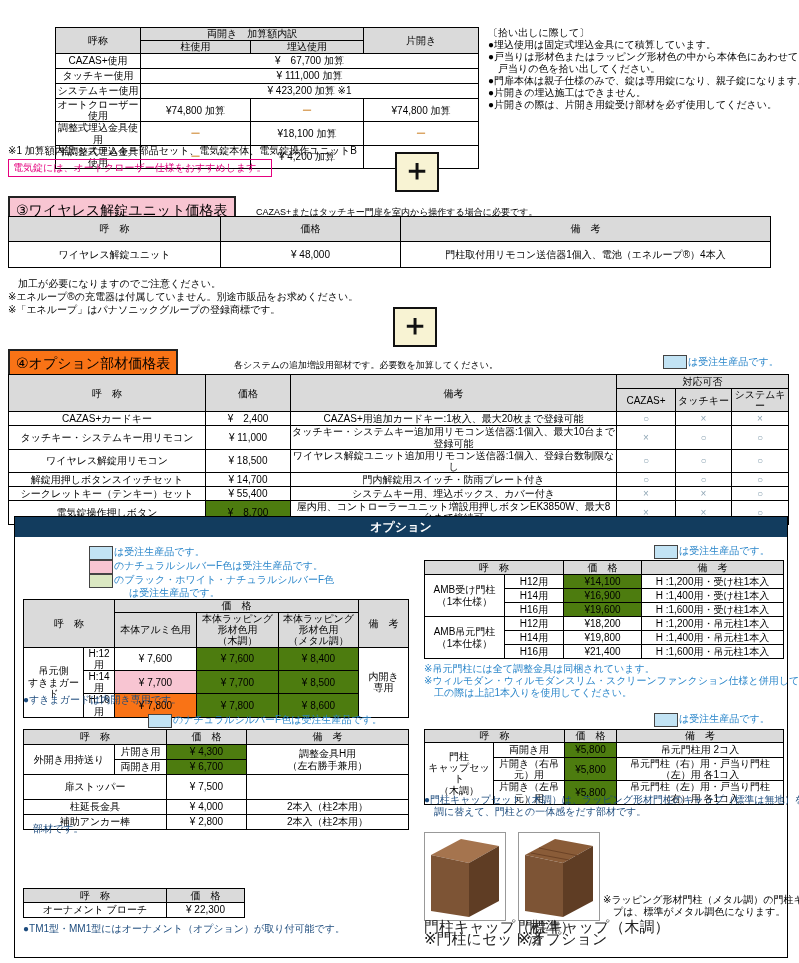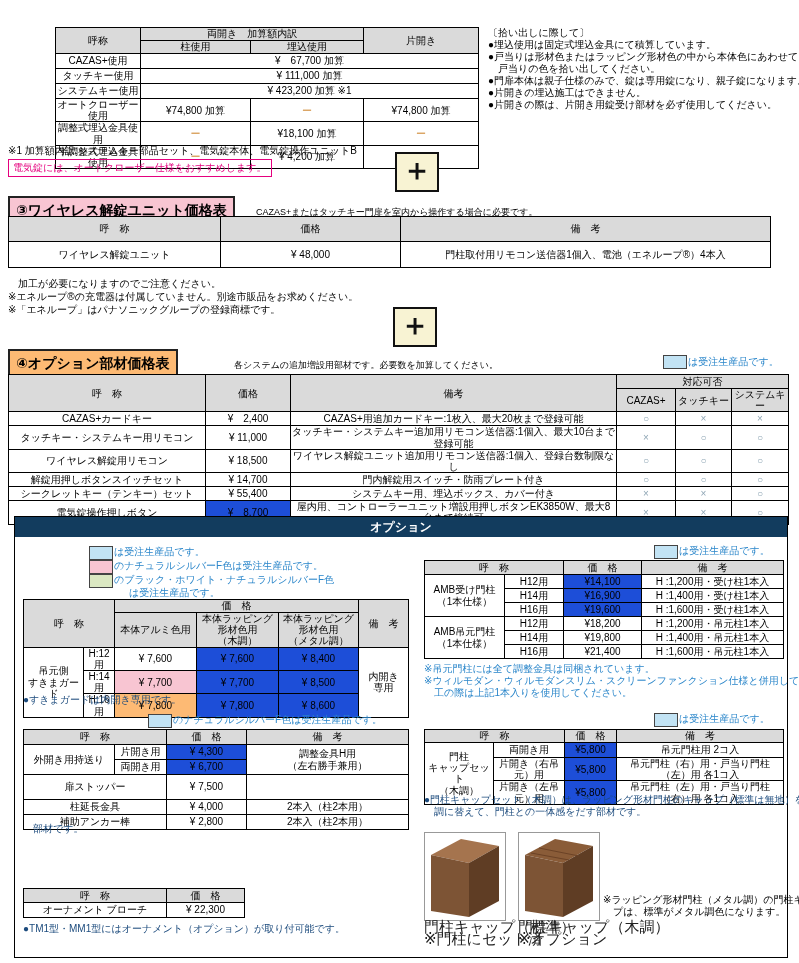--- a/index.html
+++ b/index.html
@@ -3,38 +3,38 @@
 <meta charset="utf-8">
 <style>
   html,body{margin:0;padding:0}
   body{width:799px;height:963px;position:relative;background:#fff;
        font-family:"Liberation Sans","DejaVu Sans",sans-serif;color:#000}
   .abs{position:absolute}
   table.t{border-collapse:collapse;table-layout:fixed}
   .t th,.t td{border:1px solid #000;text-align:center;vertical-align:middle;
       padding:0 1px;font-size:10px;line-height:1.12;overflow:hidden;font-weight:normal}
   .gray{background:#dadada}
-  .blue{background:#1d4ed8}
+  .blue{background:#4d7c0f}
   .pinkbg{background:#f8c5d2}
-  .greenbg{background:#fdba74}
+  .greenbg{background:#f97316}
   .p11{font-size:11px;font-weight:bold}
   .p12{font-size:12px;font-weight:bold}
   .s9{font-size:9px}
   .s8{font-size:8px}
   .s7{font-size:7px}
   .pre{white-space:pre-line}
   .dash{color:#cf8730;font-weight:bold;font-size:11px}
   .note{font-size:10px;white-space:nowrap;line-height:12px}
   .blueTxt{color:#2a86ca}
   .navyTxt{color:#1c4b7d}
   .sw{width:22px;height:12px;border:1px solid #444;display:inline-block;position:absolute}
   .sw.blue{background:#c2e3f4}.sw.pinkbg{background:#f8c5d2}.sw.greenbg{background:#dbe8c2}
   .plusbox{width:40px;height:36px;background:#f8f3d3;border:2px solid #111;
       font-size:30px;font-weight:bold;text-align:center;line-height:32px;color:#111}
-  .secTitle{border:2px solid #222;font-weight:bold;font-size:14px;padding:4px 6px;white-space:nowrap}
+  .secTitle{border:2px solid #222;font-weight:normal;font-size:14px;padding:4px 6px;white-space:nowrap}
   .pinkNote{border:1px solid #e5007e;color:#e5007e;font-size:10px;padding:1px 4px;white-space:nowrap}
   .optbar{position:absolute;left:0;top:0;width:100%;height:20px;background:#123c5e;color:#fff;
       font-weight:bold;font-size:12px;text-align:center;line-height:20px}
   .compat{color:#8fa6b5;font-size:10px}
   .lbl{font-size:15px;white-space:nowrap;color:#222;line-height:11px}
 </style>
 </head>
 <body>
 
 <table class="t abs" style="left:55px;top:27px;width:423px">

